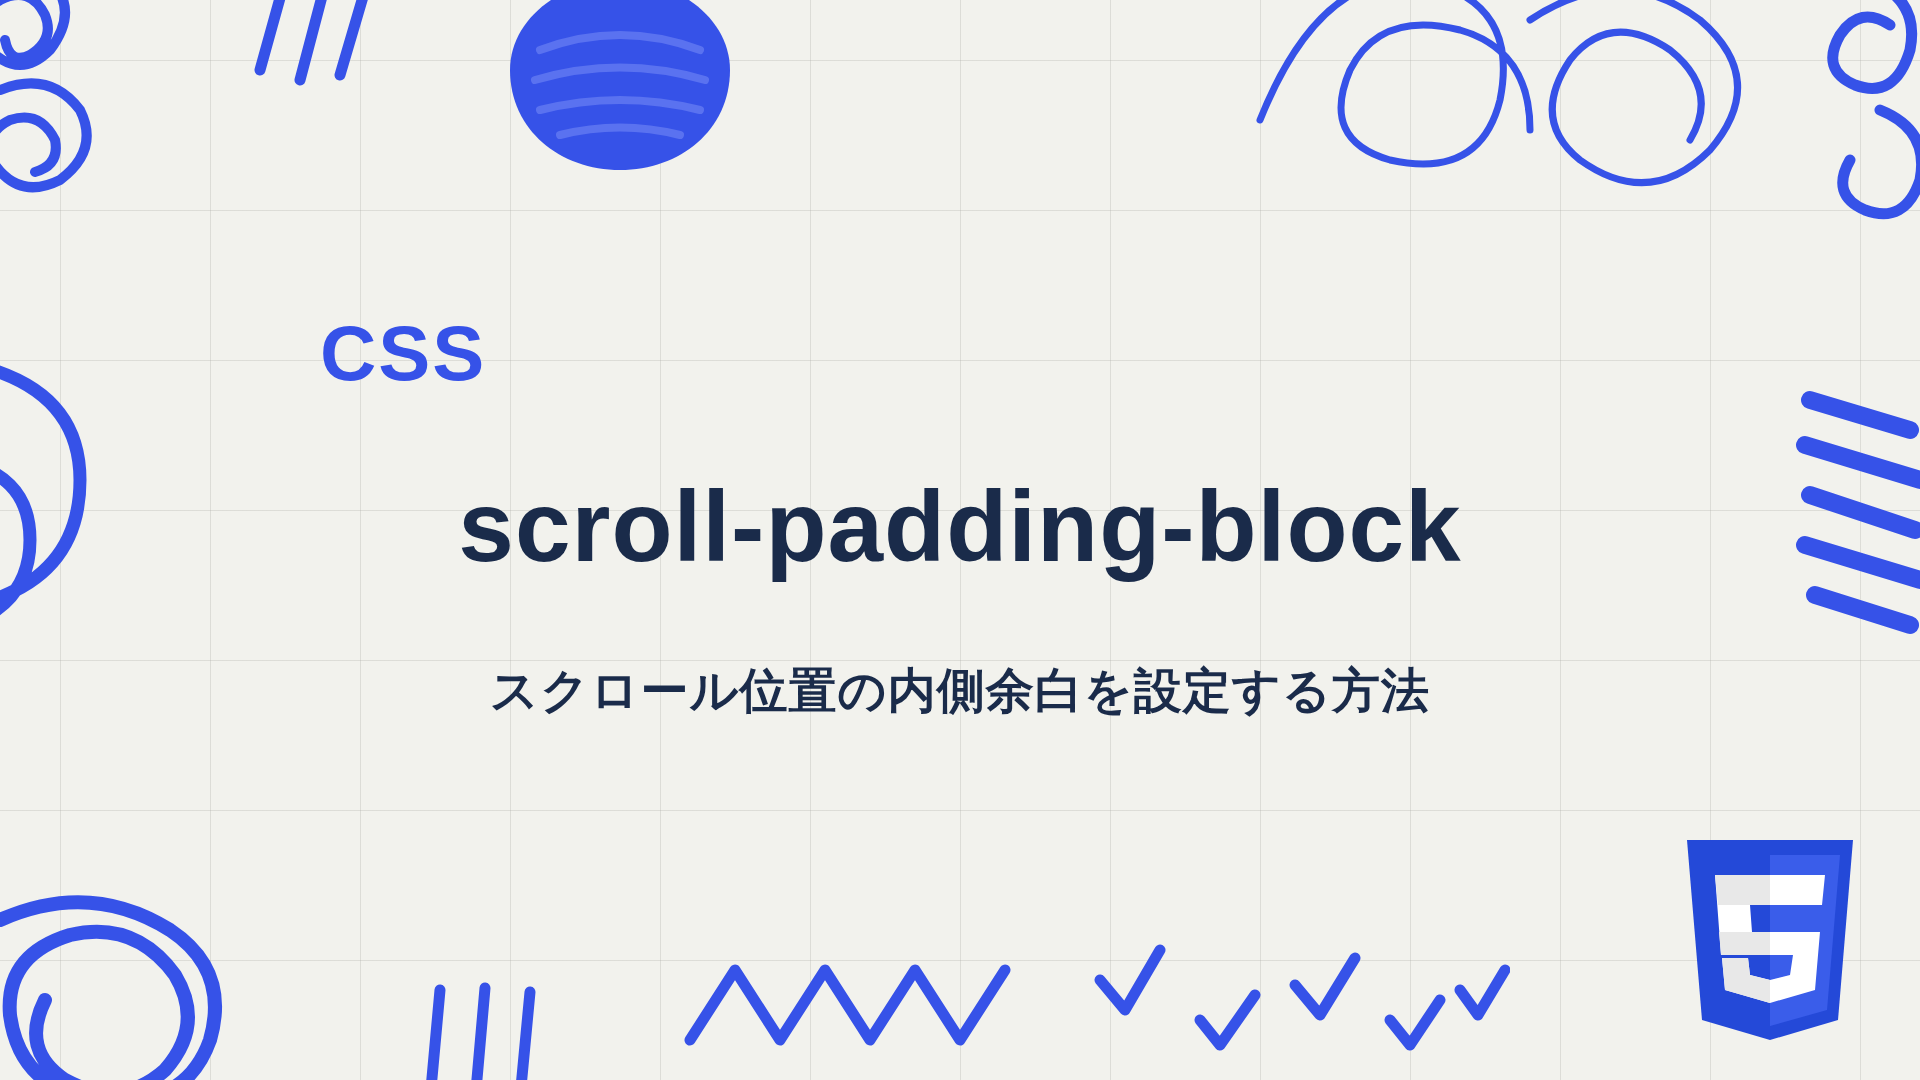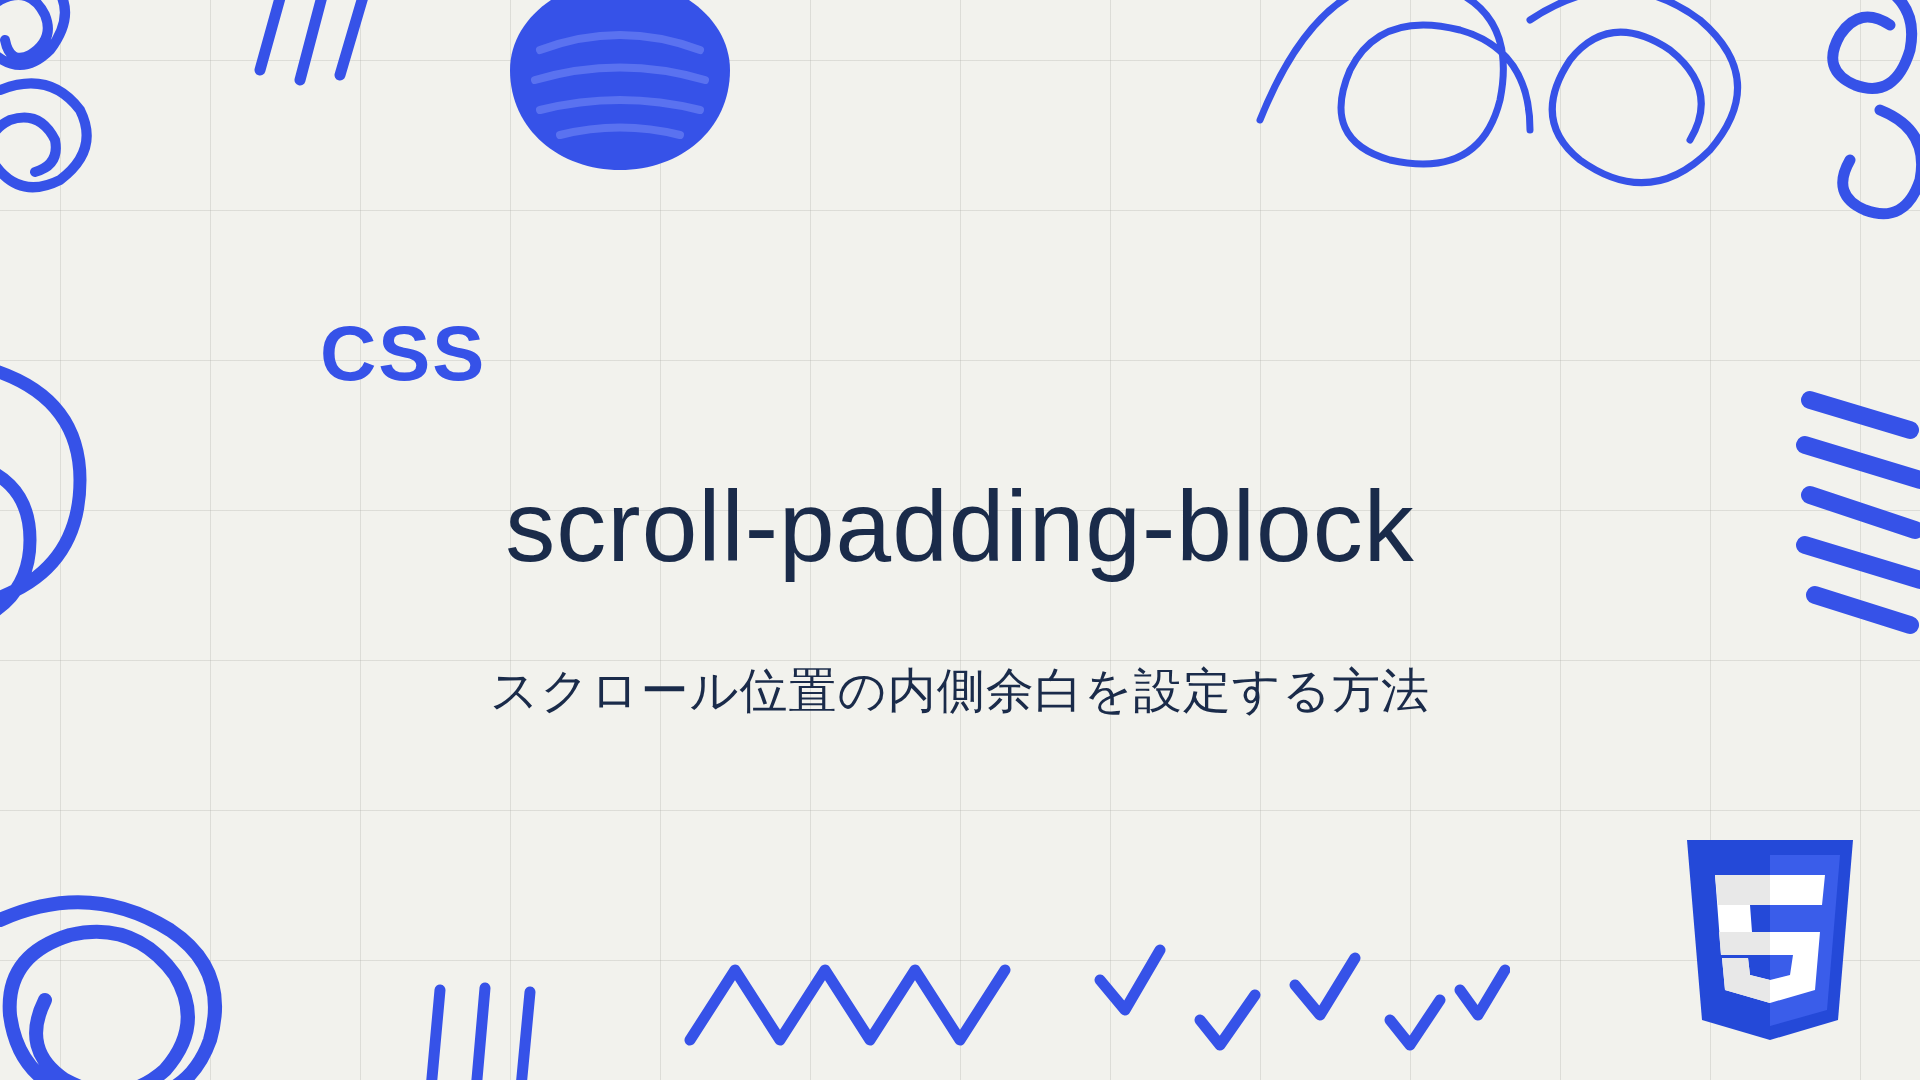--- a/index.html
+++ b/index.html
@@ -29,30 +29,30 @@
   font-weight: 800;
   font-size: 78px;
   letter-spacing: 2px;
   align-self: flex-start;
   margin-left: 140px;
   margin-top: -50px;
   margin-bottom: 50px;
 }
 .title {
   color: #1a2b4a;
-  font-weight: 400;
+  font-weight: 700;
   font-size: 100px;
   text-align: center;
   line-height: 1.55;
   margin-bottom: 55px;
   letter-spacing: 1px;
 }
 .subtitle {
   color: #1a2b4a;
-  font-weight: 400;
+  font-weight: 700;
   font-size: 48px;
   text-align: right;
   letter-spacing: 1px;
 }
 .doodle { position: absolute; pointer-events: none; }
 .css3-badge {
   position: absolute;
   right: 55px;
   bottom: 25px;
   width: 190px;

